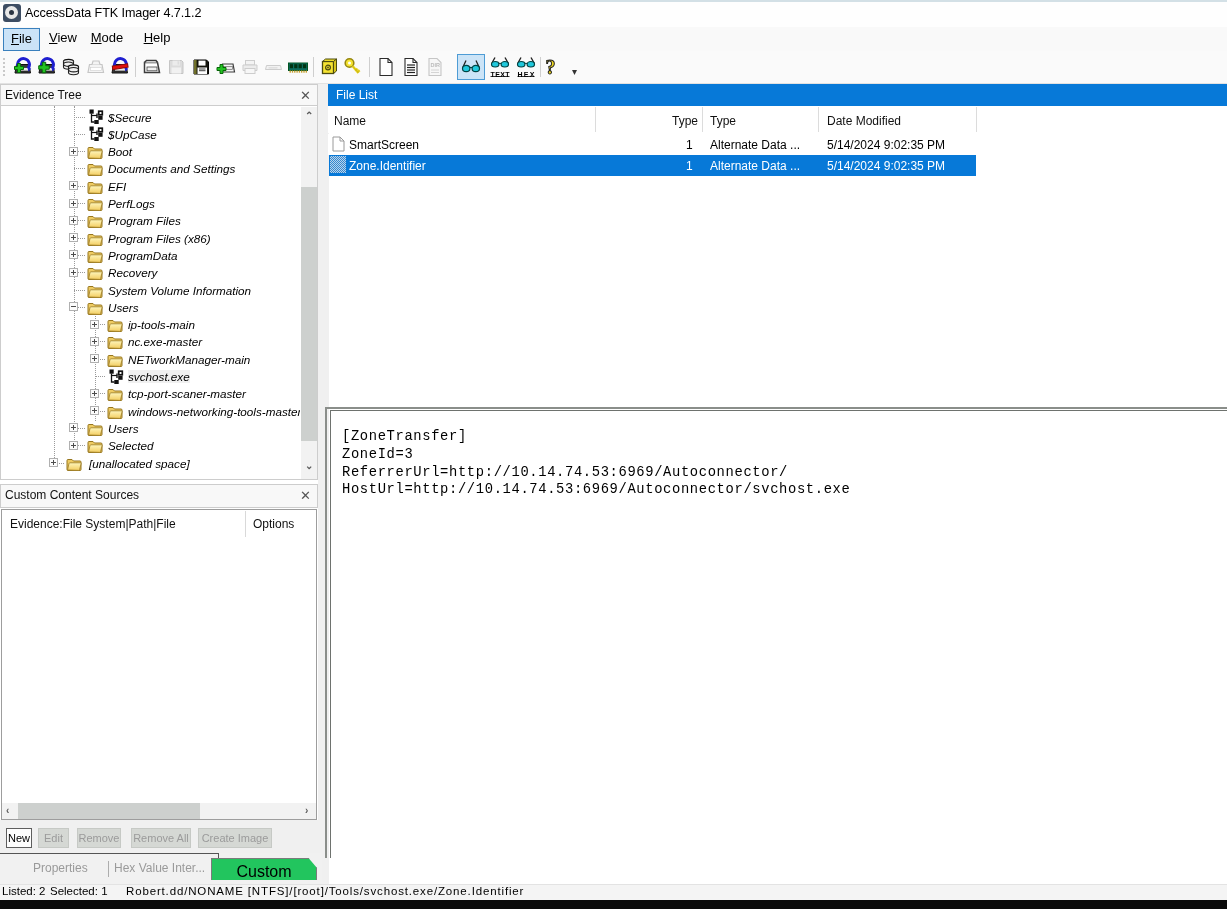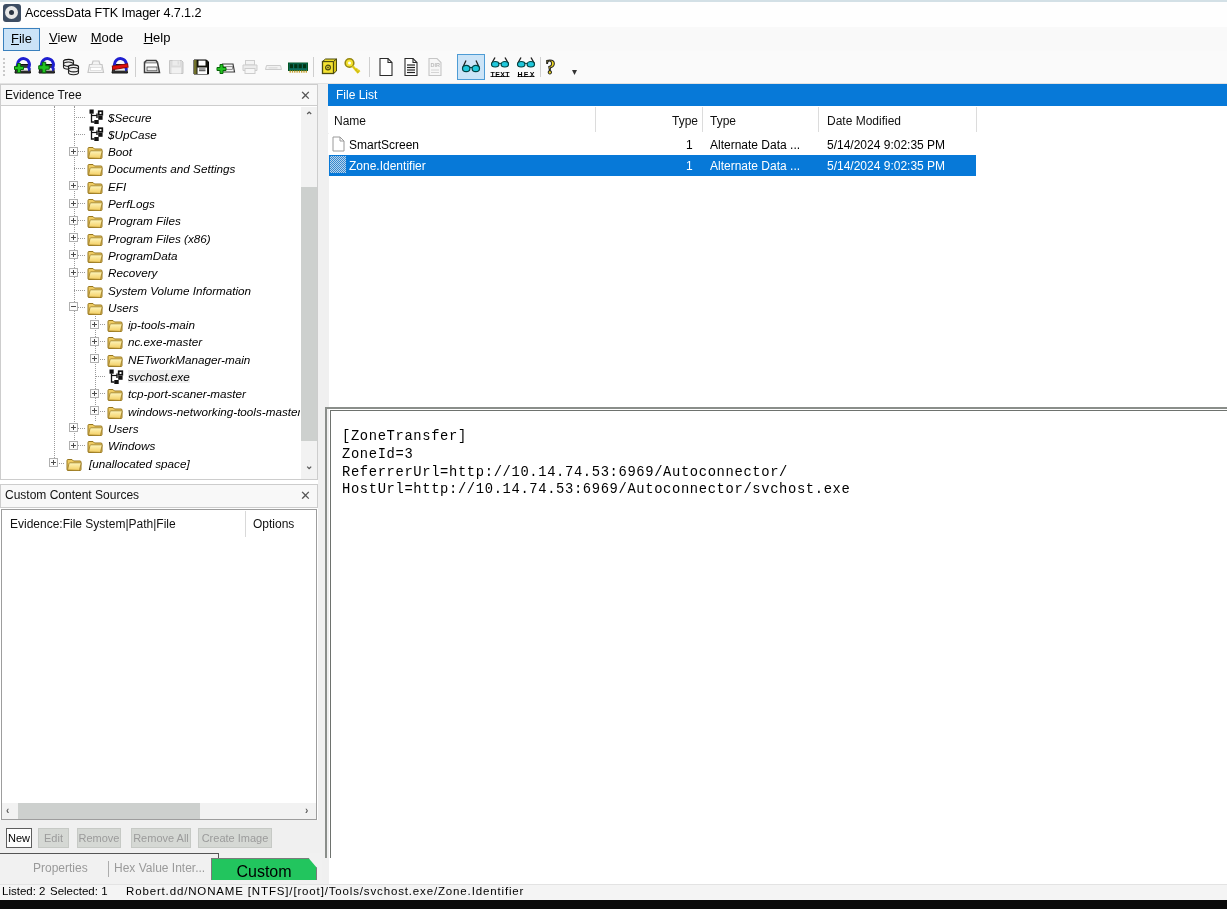--- a/index.html
+++ b/index.html
@@ -388,21 +388,21 @@
     <div class="ebox plus" style="left:69px;top:317.40000000000003px"></div>
     <svg class="ticon" style="left:87px;top:314.90000000000003px" width="16" height="16">
       <use href="#folder"></use>
     </svg>
     <div class="tlabel" style="left:108px;top:315.90000000000003px;">Users</div>
     <div class="hline" style="left:74px;top:339.2px;width:11px"></div>
     <div class="ebox plus" style="left:69px;top:334.7px"></div>
     <svg class="ticon" style="left:87px;top:332.2px" width="16" height="16">
       <use href="#folder"></use>
     </svg>
-    <div class="tlabel" style="left:108px;top:333.2px;">Windows</div>
+    <div class="tlabel" style="left:108px;top:333.2px;">Selected</div>
     <div class="hline" style="left:54px;top:356.5px;width:10px"></div>
     <div class="ebox plus" style="left:49px;top:352px"></div>
     <svg class="ticon" style="left:66px;top:349.5px" width="16" height="16">
       <use href="#folder"></use>
     </svg>
     <div class="tlabel" style="left:89px;top:350.5px;">[unallocated space]</div>
   </div>
 
 <div class="abs sb" style="left:301px;top:107px;width:16px;height:372px;"></div>
 <div class="abs sb-thumb" style="left:301px;top:187px;width:16px;height:254px;"></div>

